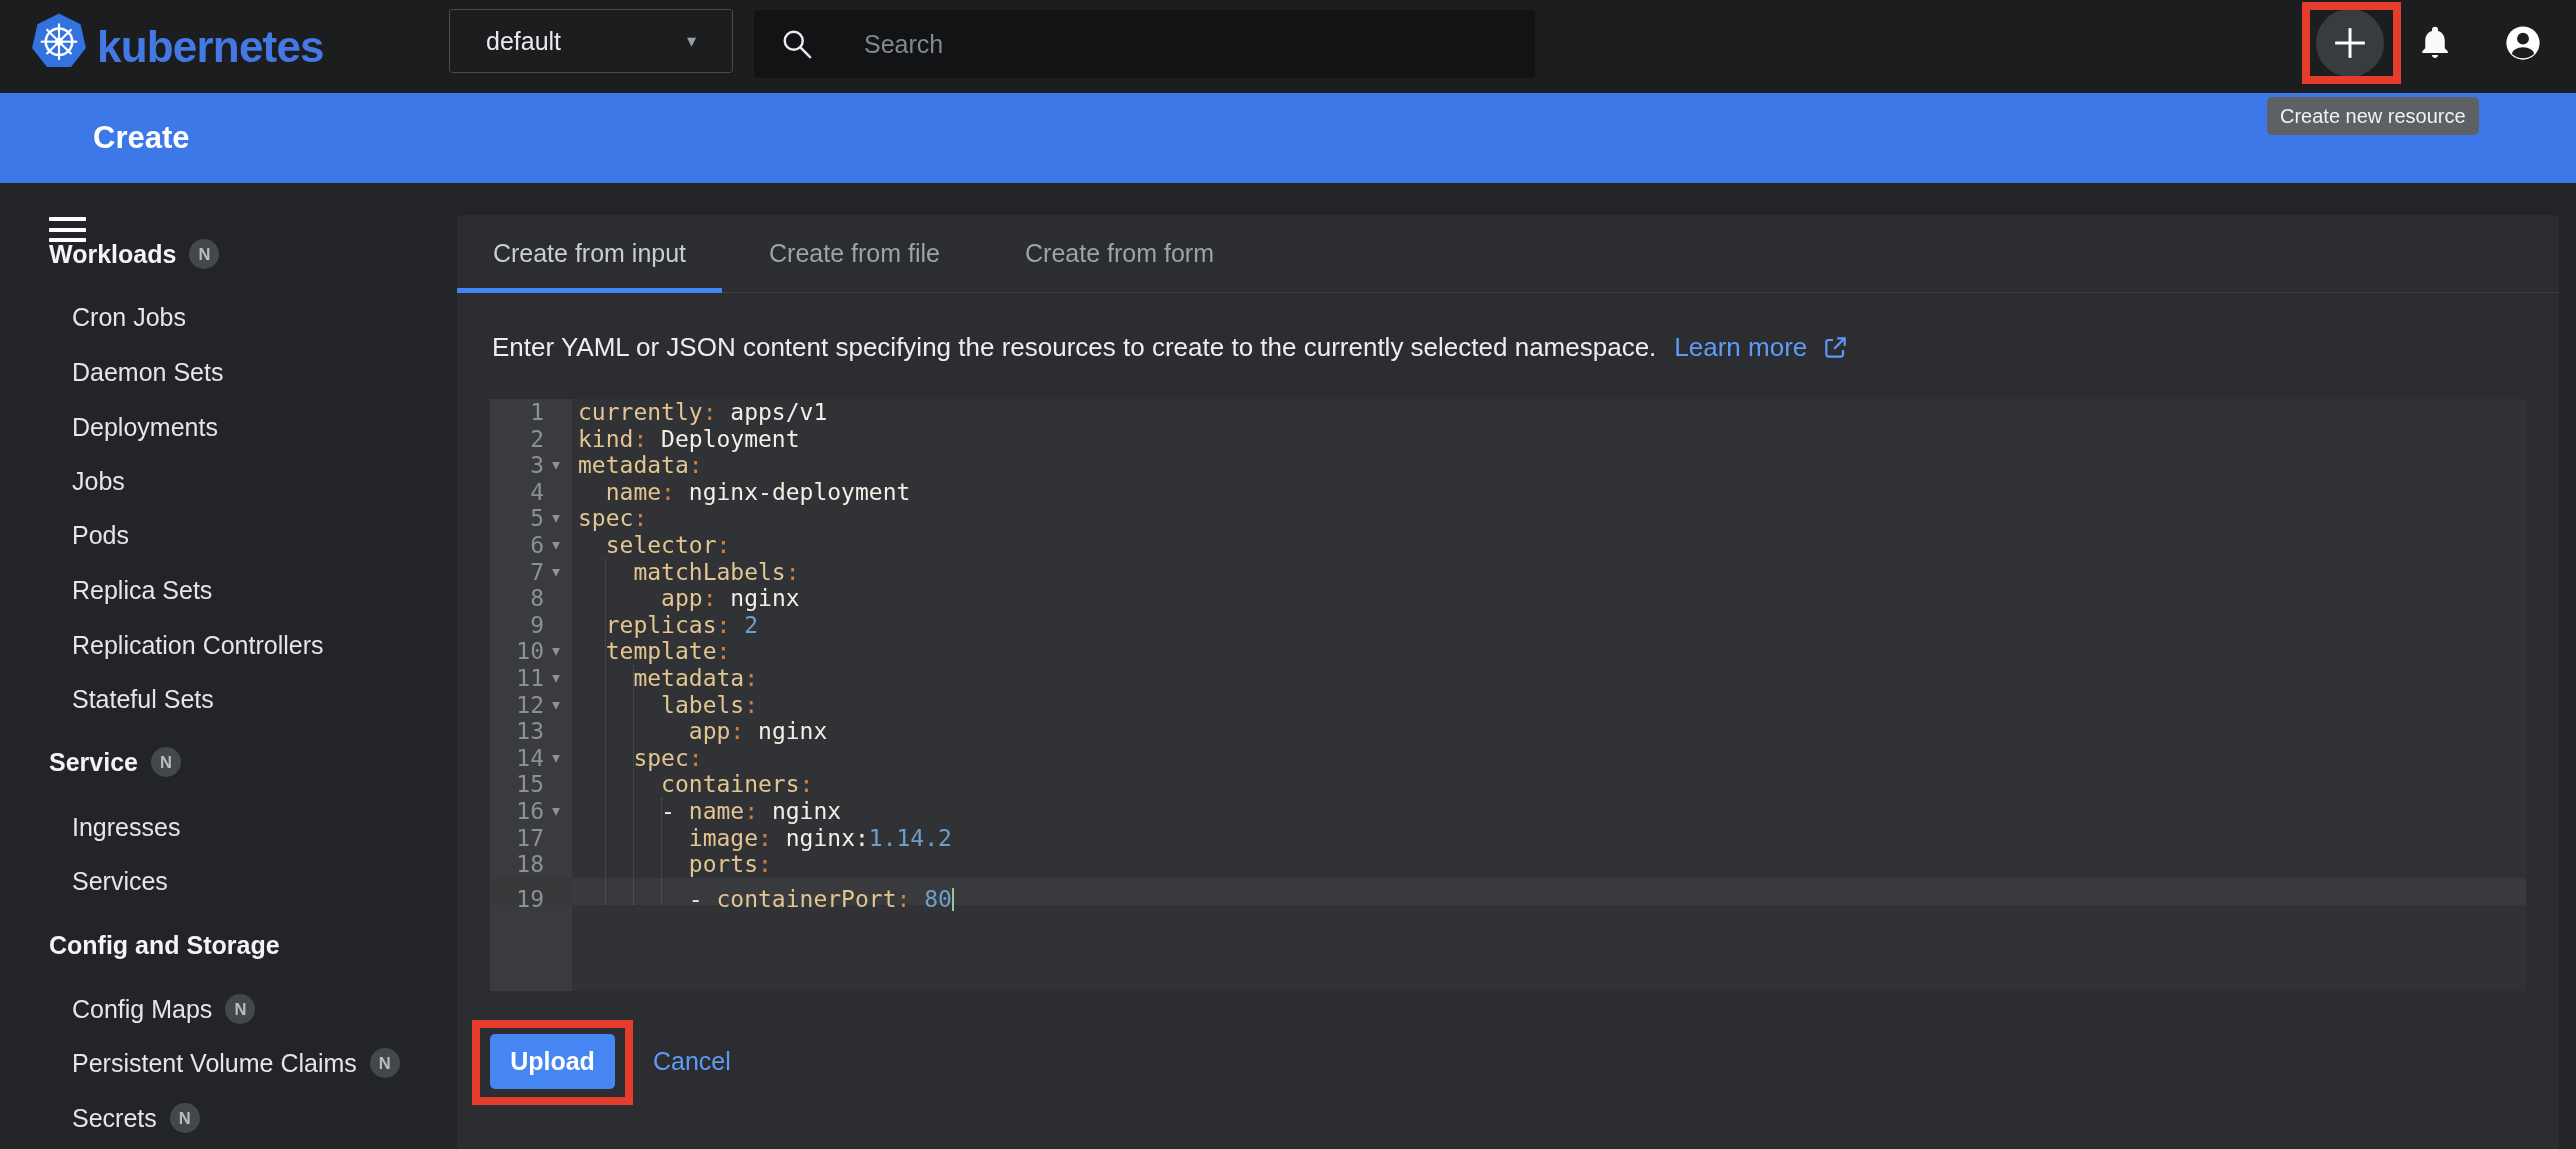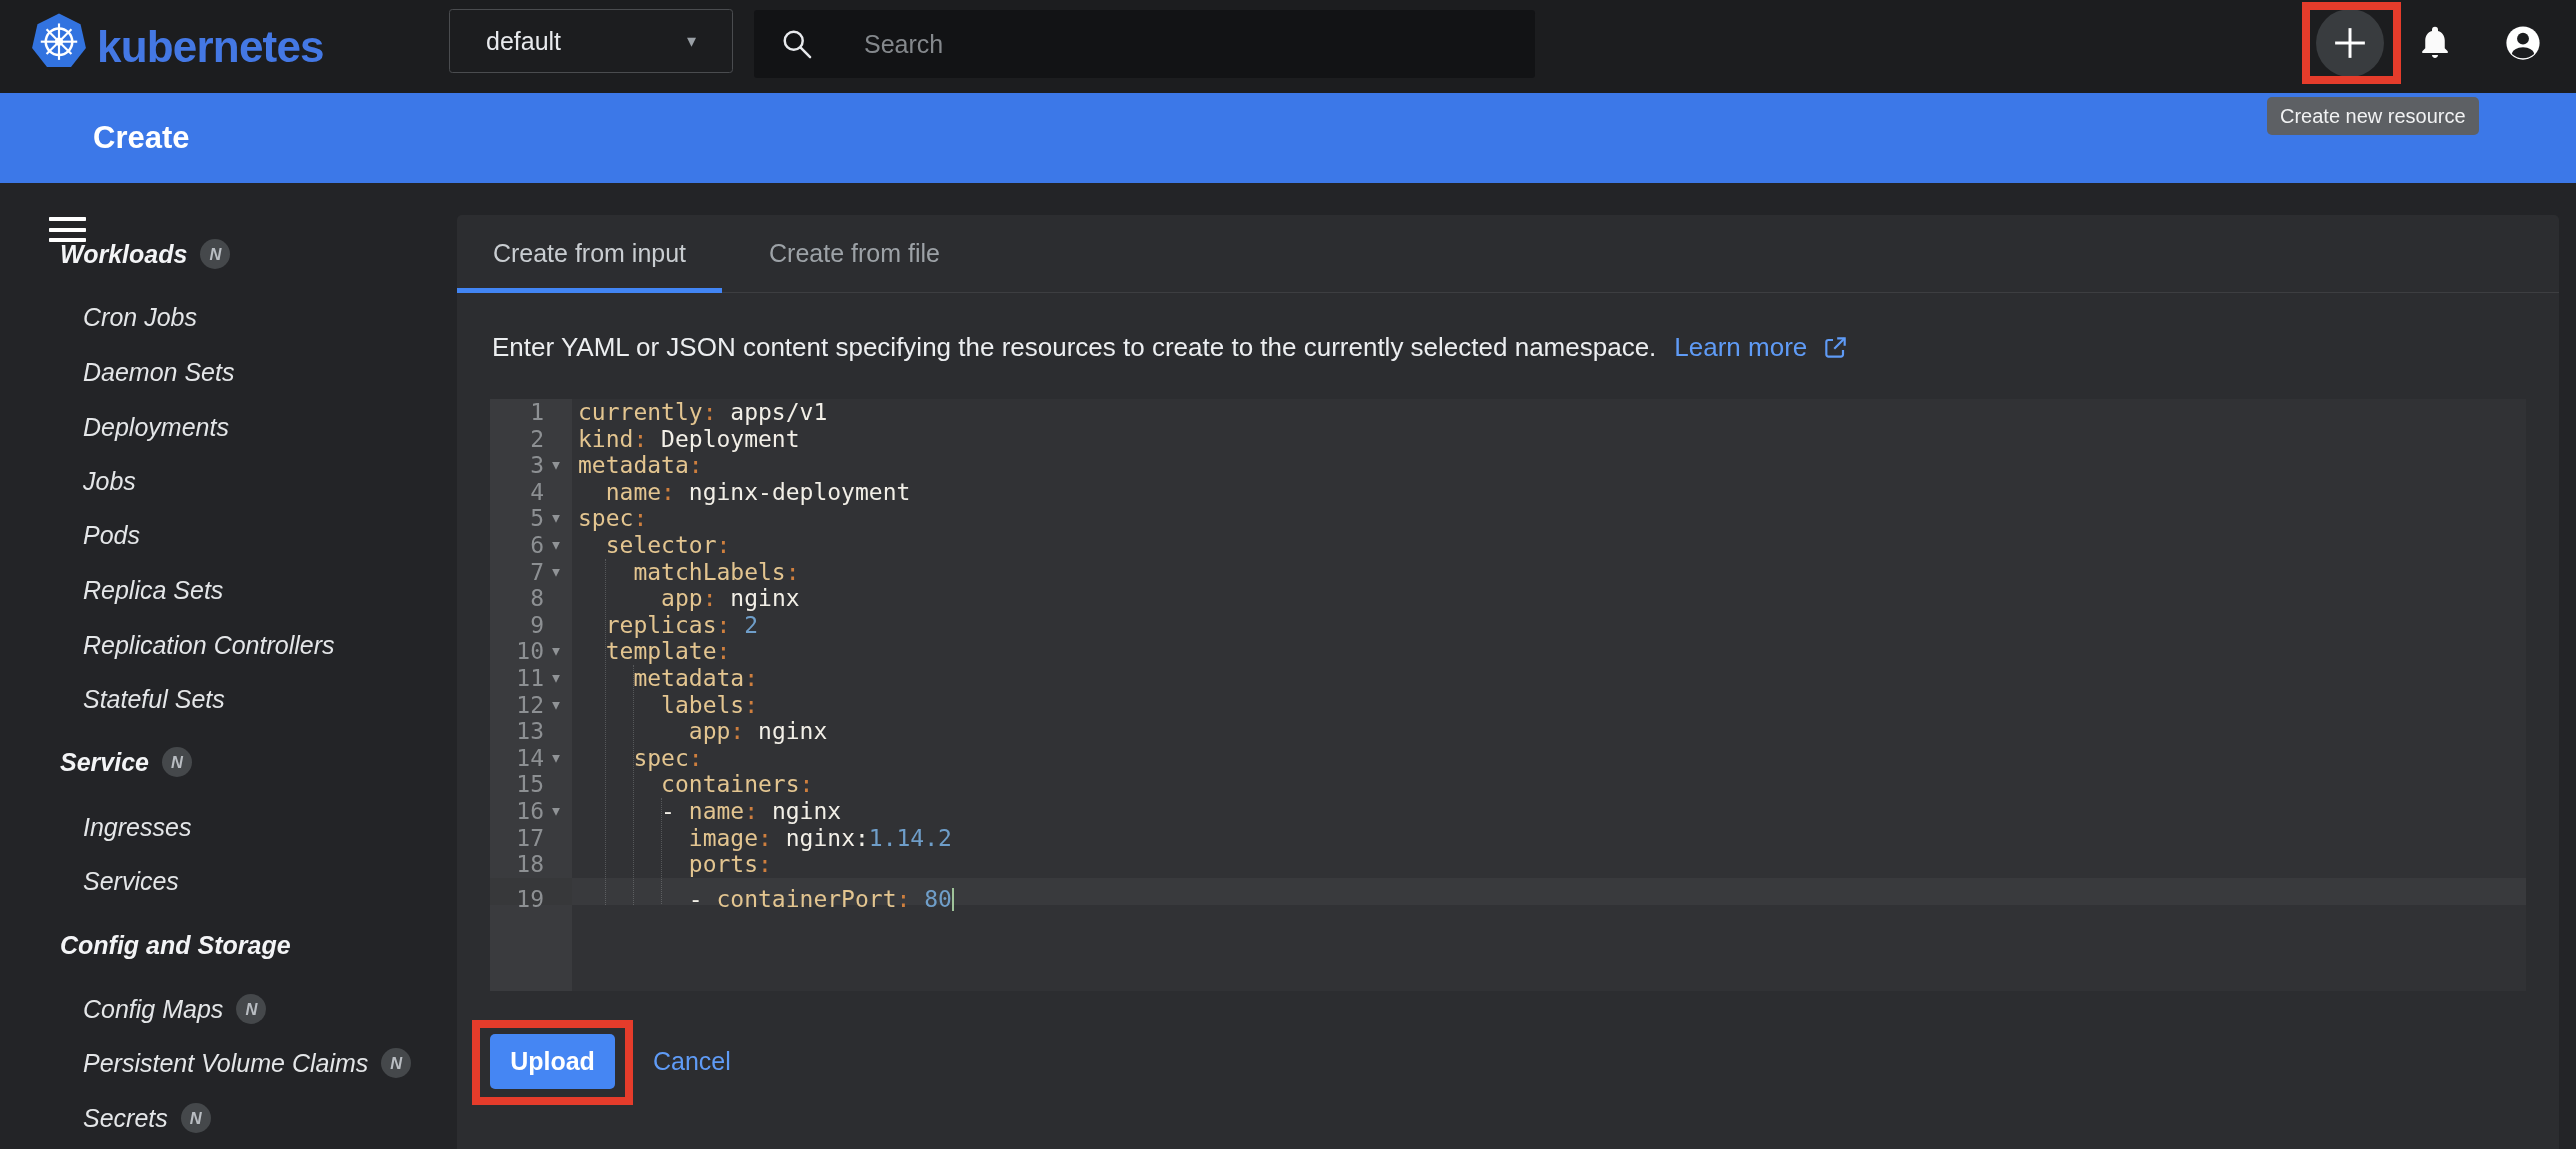--- a/index.html
+++ b/index.html
@@ -37,21 +37,21 @@
   .appbar{position:absolute;left:0;top:93px;width:2576px;height:90px;background:var(--appbar);}
   .hamburger{position:absolute;left:49px;top:124px;width:37px;height:29px;cursor:pointer;}
   .hamburger i{display:block;height:4.1px;background:#fff;border-radius:0.8px;margin-bottom:6.6px;}
   .apptitle{position:absolute;left:93px;top:0;height:90px;display:flex;align-items:center;
     font-size:31px;font-weight:bold;color:#fff;}
   
   .tooltip{position:absolute;left:2267px;top:97px;min-width:171px;height:38px;background:#5d6064;
     border-radius:5px;display:flex;align-items:center;justify-content:center;
     font-size:20px;color:#f1f2f3;padding:0 13px;z-index:30;}
   
-  .sidebar{position:absolute;left:11px;top:183px;width:457px;bottom:0;font-style:italic;}
+  .sidebar{position:absolute;left:0;top:183px;width:457px;bottom:0;}
   .side-row{position:absolute;height:36px;display:flex;align-items:center;gap:13px;cursor:pointer;}
   .side-header{left:49px;font-size:25px;font-weight:bold;color:#f3f4f6;}
   .side-item{left:72px;font-size:25px;color:#e4e6e8;}
   .nbadge{width:30px;height:30px;border-radius:50%;background:#45484b;color:#b9bdc2;
     font-size:16.5px;font-weight:bold;display:flex;align-items:center;justify-content:center;}
   
   .card{position:absolute;left:457px;top:215px;width:2102px;height:935px;background:#2c2d30;
     border-radius:5px 5px 0 0;}
   .tabbar{position:absolute;left:0;top:0;width:100%;height:78px;border-bottom:1.6px solid #3d3e41;display:flex;}
   .tab{width:265px;height:77px;display:flex;align-items:center;justify-content:center;
@@ -213,20 +213,21 @@
     <div class="side-row side-item" style="top: 917px;">
       <span>Secrets</span>
       <span class="nbadge">N</span>
     </div>
   </nav>
 
 <div class="card">
   <div class="tabbar" id="tabbar">
       <div class="tab active">Create from input</div>
       <div class="tab">Create from file</div>
+      <div class="tab">Create from form</div>
     </div>
   <div class="tab-underline"></div>
 
   <div class="desc">
     <span>Enter YAML or JSON content specifying the resources to create to the currently selected namespace.</span>
     <span class="link">Learn more</span>
     <svg width="25" height="25" viewBox="0 0 30 30">
       <path d="M12 6H6.5A2.5 2.5 0 0 0 4 8.5v15A2.5 2.5 0 0 0 6.5 26h15a2.5 2.5 0 0 0 2.5-2.5V18" fill="none" stroke="#5f9bf6" stroke-width="2.6"></path>
       <path d="M17 4h9v9" fill="none" stroke="#5f9bf6" stroke-width="2.6"></path>
       <line x1="26" y1="4" x2="13.5" y2="16.5" stroke="#5f9bf6" stroke-width="2.6"></line>

